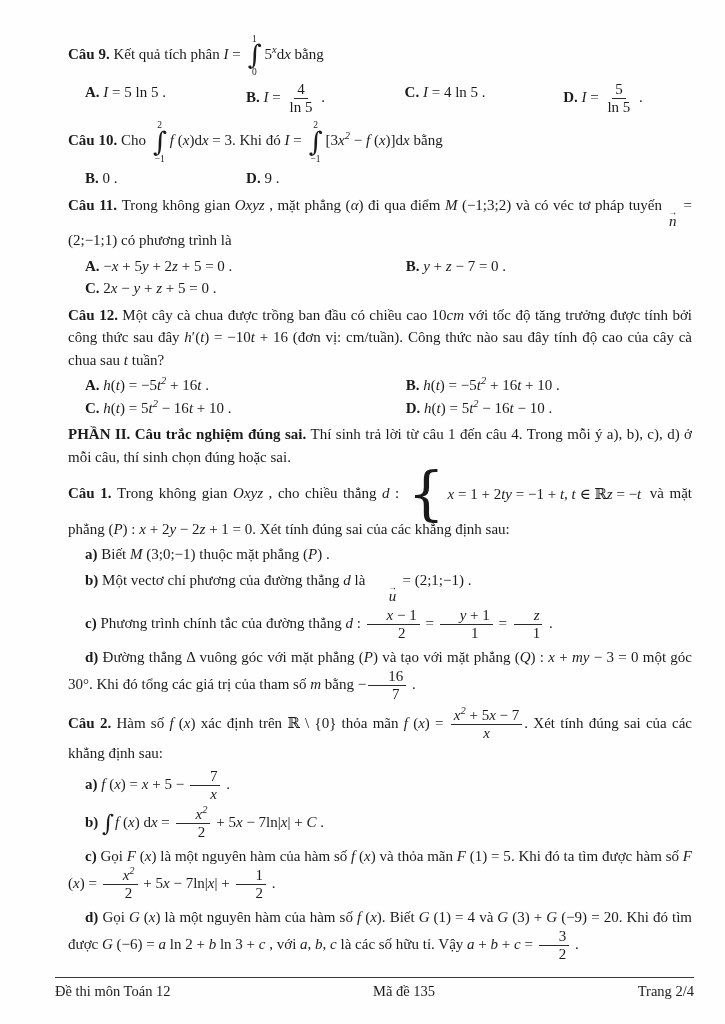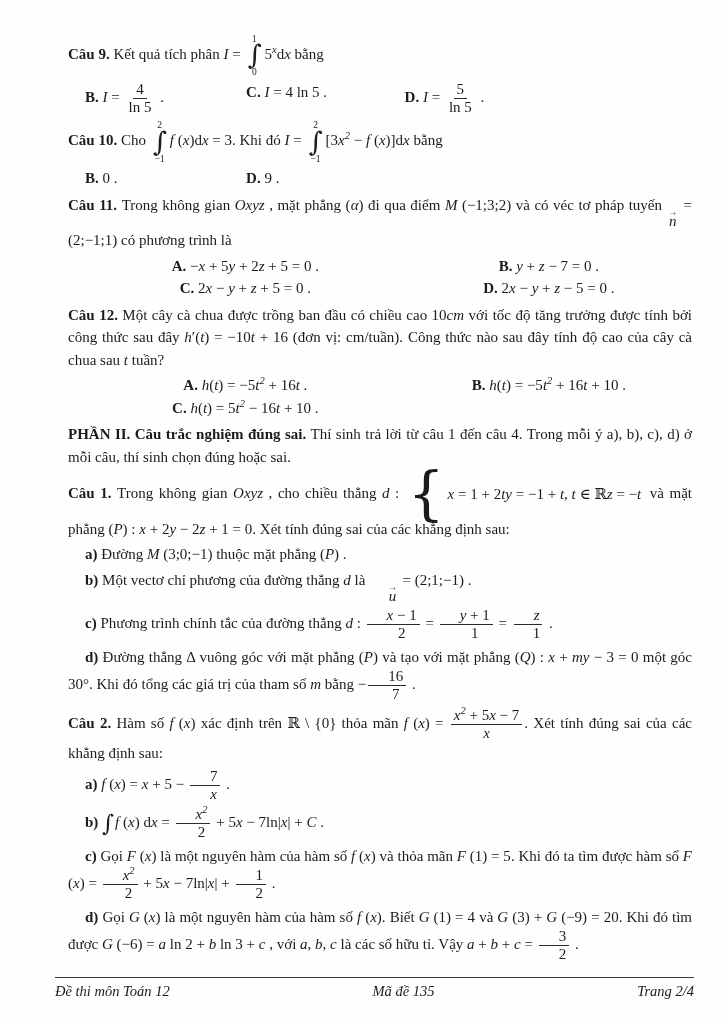--- a/index.html
+++ b/index.html
@@ -7,21 +7,21 @@
     width:725px;height:1024px;background:#fefefe;position:relative;
     font-family:"Liberation Serif","DejaVu Serif",serif;
     font-size:15px;color:#1b1b1b;overflow:hidden;margin:0 auto;
   }
   .content{position:absolute;top:34px;left:68px;right:33px;}
   .para{text-align:justify;line-height:1.5;margin:0 0 3px 0;}
   .para.noj{text-align:left;}
   .para.indent{text-indent:17px;}
   .opts{display:grid;padding-left:17px;margin:1px 0 4px 0;line-height:1.5;}
   .c4{grid-template-columns:1.25fr 1.23fr 1.23fr 1fr;}
-  .c2{grid-template-columns:1.12fr 1fr;text-align:center;}
+  .c2{grid-template-columns:1.12fr 1fr;}
   .opt{white-space:nowrap;}
   .rm{font-style:normal;}
   .it{font-style:italic;}
   .bf{font-weight:700;}
   sup.sp{font-size:10.5px;font-style:italic;line-height:0;}
   .frac{display:inline-flex;flex-direction:column;align-items:center;vertical-align:middle;margin:0 2px;line-height:1.15;}
   .fn{border-bottom:1.2px solid #2a2a2a;padding:0 3px;}
   .fd{padding:0 3px;}
   .intw{display:inline-flex;flex-direction:column;align-items:center;vertical-align:middle;margin:0 3px;line-height:1;}
   .ilim{font-size:9.5px;line-height:1.1;}
@@ -31,35 +31,36 @@
   .cbrace{font-size:58px;line-height:.8;font-family:"DejaVu Serif",serif;margin-right:3px;font-weight:400;}
   .crows{display:inline-flex;flex-direction:row;align-items:flex-start;line-height:1.4;}
   .crow{white-space:nowrap;}
   .vecw{display:inline-flex;flex-direction:column;align-items:center;line-height:1;vertical-align:-3px;margin:0 2px;}
   .varr{font-size:8.5px;line-height:1;transform:translateY(1.5px);}
   .vlet{font-style:italic;}
   .footer{
     position:absolute;left:55px;right:31px;bottom:24px;
     border-top:1.4px solid #3a3a3a;padding-top:5px;
     display:flex;justify-content:space-between;
-    font-style:italic;font-size:14.5px;
+    font-size:14.5px;
   }
 </style>
 </head>
 <body>
 
 <div class="page">
   <div class="content">
 
     <p class="para noj"><span class="bf">Câu 9. </span><span class="rm">Kết quả tích phân </span><span class="it">I</span><span class="rm"> = </span><span class="intw">
           <span class="ilim">1</span>
           <span class="isign">∫</span>
           <span class="ilim">0</span>
         </span><span class="rm">5</span><sup class="sp">x</sup><span class="rm">d</span><span class="it">x</span><span class="rm"> bằng</span></p>
     <div class="opts c4">
+      <div class="opt"><span class="bf">A. </span><span class="it">I</span><span class="rm"> = 5 ln 5 .</span></div>
       <div class="opt"><span class="bf">B. </span><span class="it">I</span><span class="rm"> = </span><span class="frac">
             <span class="fn"><span class="rm">4</span></span>
             <span class="fd"><span class="rm">ln 5</span></span>
           </span><span class="rm"> .</span></div>
       <div class="opt"><span class="bf">C. </span><span class="it">I</span><span class="rm"> = 4 ln 5 .</span></div>
       <div class="opt"><span class="bf">D. </span><span class="it">I</span><span class="rm"> = </span><span class="frac">
             <span class="fn"><span class="rm">5</span></span>
             <span class="fd"><span class="rm">ln 5</span></span>
           </span><span class="rm"> .</span></div>
     </div>
@@ -79,41 +80,41 @@
     </div>
 
     <p class="para"><span class="bf">Câu 11. </span><span class="rm">Trong không gian </span><span class="it">Oxyz</span><span class="rm"> , mặt phẳng (</span><span class="it">α</span><span class="rm">) đi qua điểm </span><span><span class="it">M</span><span class="rm"> (−1;3;2)</span></span><span class="rm"> và có véc tơ pháp tuyến </span><span class="vecw">
           <span class="varr">→</span>
           <span class="vlet">n</span>
         </span><span class="rm"> = (2;−1;1) có phương trình là</span></p>
     <div class="opts c2">
       <div class="opt"><span class="bf">A. </span><span><span class="rm">−</span><span class="it">x</span><span class="rm"> + 5</span><span class="it">y</span><span class="rm"> + 2</span><span class="it">z</span><span class="rm"> + 5 = 0</span></span><span class="rm"> .</span></div>
       <div class="opt"><span class="bf">B. </span><span><span class="it">y</span><span class="rm"> + </span><span class="it">z</span><span class="rm"> − 7 = 0</span></span><span class="rm"> .</span></div>
       <div class="opt"><span class="bf">C. </span><span><span class="rm">2</span><span class="it">x</span><span class="rm"> − </span><span class="it">y</span><span class="rm"> + </span><span class="it">z</span><span class="rm"> + 5 = 0</span></span><span class="rm"> .</span></div>
-      <div class="opt"><span class="bf">D. </span><span><span class="rm">2</span><span class="it">x</span><span class="rm"> − </span><span class="it">y</span><span class="rm"> + </span><span class="it">z</span><span class="rm"> − 5 = 0</span></span><span class="rm"> .</span></div>
     </div>
 
     <p class="para"><span class="bf">Câu 12. </span><span class="rm">Một cây cà chua được trồng ban đầu có chiều cao 10</span><span class="it">cm</span><span class="rm"> với tốc độ tăng trưởng được tính bởi công thức sau đây </span><span><span class="it">h</span><span class="rm">′(</span><span class="it">t</span><span class="rm">) = −10</span><span class="it">t</span><span class="rm"> + 16</span></span><span class="rm"> (đơn vị: cm/tuần). Công thức nào sau đây tính độ cao của cây cà chua sau </span><span class="it">t</span><span class="rm"> tuần?</span></p>
     <div class="opts c2">
       <div class="opt"><span class="bf">A. </span><span><span class="it">h</span><span class="rm">(</span><span class="it">t</span><span class="rm">) = −5</span><span class="it">t</span></span><sup class="sp">2</sup><span><span class="rm"> + 16</span><span class="it">t</span></span><span class="rm"> .</span></div>
       <div class="opt"><span class="bf">B. </span><span><span class="it">h</span><span class="rm">(</span><span class="it">t</span><span class="rm">) = −5</span><span class="it">t</span></span><sup class="sp">2</sup><span><span class="rm"> + 16</span><span class="it">t</span><span class="rm"> + 10</span></span><span class="rm"> .</span></div>
       <div class="opt"><span class="bf">C. </span><span><span class="it">h</span><span class="rm">(</span><span class="it">t</span><span class="rm">) = 5</span><span class="it">t</span></span><sup class="sp">2</sup><span><span class="rm"> − 16</span><span class="it">t</span><span class="rm"> + 10</span></span><span class="rm"> .</span></div>
+      <div class="opt"><span class="bf">D. </span><span><span class="it">h</span><span class="rm">(</span><span class="it">t</span><span class="rm">) = 5</span><span class="it">t</span></span><sup class="sp">2</sup><span><span class="rm"> − 16</span><span class="it">t</span><span class="rm"> − 10</span></span><span class="rm"> .</span></div>
     </div>
 
     <p class="para"><span class="bf">PHẦN II. Câu trắc nghiệm đúng sai. </span><span class="rm">Thí sinh trả lời từ câu 1 đến câu 4. Trong mỗi ý a), b), c), d) ở mỗi câu, thí sinh chọn đúng hoặc sai.</span></p>
 
     <p class="para"><span class="bf">Câu 1. </span><span class="rm">Trong không gian </span><span class="it">Oxyz</span><span class="rm"> , cho chiều thẳng </span><span class="it">d</span><span class="rm"> : </span><span class="cases">
           <span class="cbrace">{</span>
           <span class="crows">
             <span class="crow"><span><span class="it">x</span><span class="rm"> = 1 + 2</span><span class="it">t</span></span></span>
             <span class="crow"><span><span class="it">y</span><span class="rm"> = −1 + </span><span class="it">t</span></span><span class="rm">, </span><span class="it">t</span><span class="rm"> ∈ ℝ</span></span>
             <span class="crow"><span><span class="it">z</span><span class="rm"> = −</span><span class="it">t</span></span></span>
           </span>
         </span><span class="rm"> và mặt phẳng </span><span><span class="rm">(</span><span class="it">P</span><span class="rm">) : </span><span class="it">x</span><span class="rm"> + 2</span><span class="it">y</span><span class="rm"> − 2</span><span class="it">z</span><span class="rm"> + 1 = 0</span></span><span class="rm">. Xét tính đúng sai của các khẳng định sau:</span></p>
-    <p class="para indent"><span class="bf">a) </span><span class="rm">Đường </span><span><span class="it">M</span><span class="rm"> (3;0;−1)</span></span><span class="rm"> thuộc mặt phẳng </span><span><span class="rm">(</span><span class="it">P</span><span class="rm">)</span></span><span class="rm"> .</span></p>
+    <p class="para indent"><span class="bf">a) </span><span class="rm">Biết </span><span><span class="it">M</span><span class="rm"> (3;0;−1)</span></span><span class="rm"> thuộc mặt phẳng </span><span><span class="rm">(</span><span class="it">P</span><span class="rm">)</span></span><span class="rm"> .</span></p>
     <p class="para indent"><span class="bf">b) </span><span class="rm">Một vectơ chỉ phương của đường thẳng </span><span class="it">d</span><span class="rm"> là </span><span class="vecw">
           <span class="varr">→</span>
           <span class="vlet">u</span>
         </span><span class="rm"> = (2;1;−1) .</span></p>
     <p class="para indent"><span class="bf">c) </span><span class="rm">Phương trình chính tắc của đường thẳng </span><span class="it">d</span><span class="rm"> : </span><span class="frac">
           <span class="fn"><span><span class="it">x</span><span class="rm"> − 1</span></span></span>
           <span class="fd"><span class="rm">2</span></span>
         </span><span class="rm"> = </span><span class="frac">
           <span class="fn"><span><span class="it">y</span><span class="rm"> + 1</span></span></span>
           <span class="fd"><span class="rm">1</span></span>

